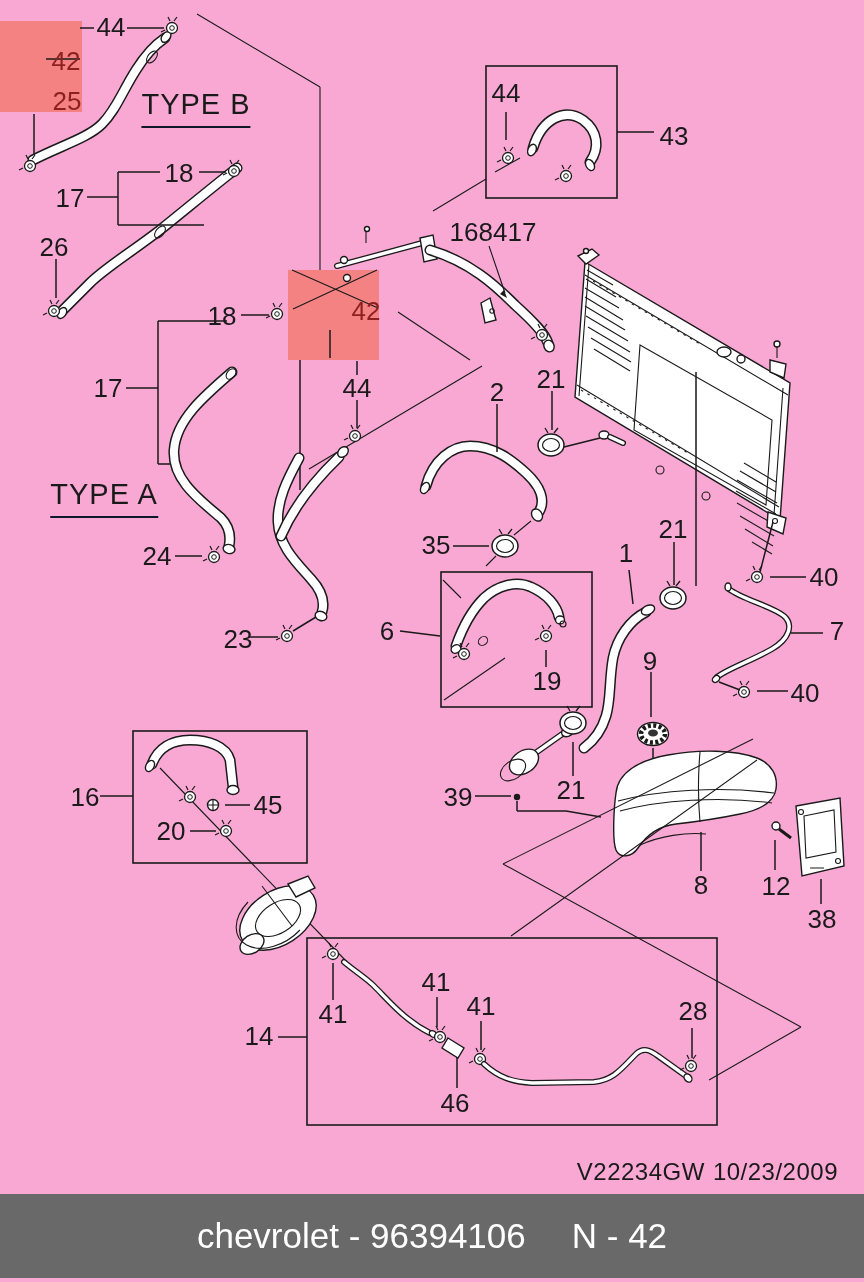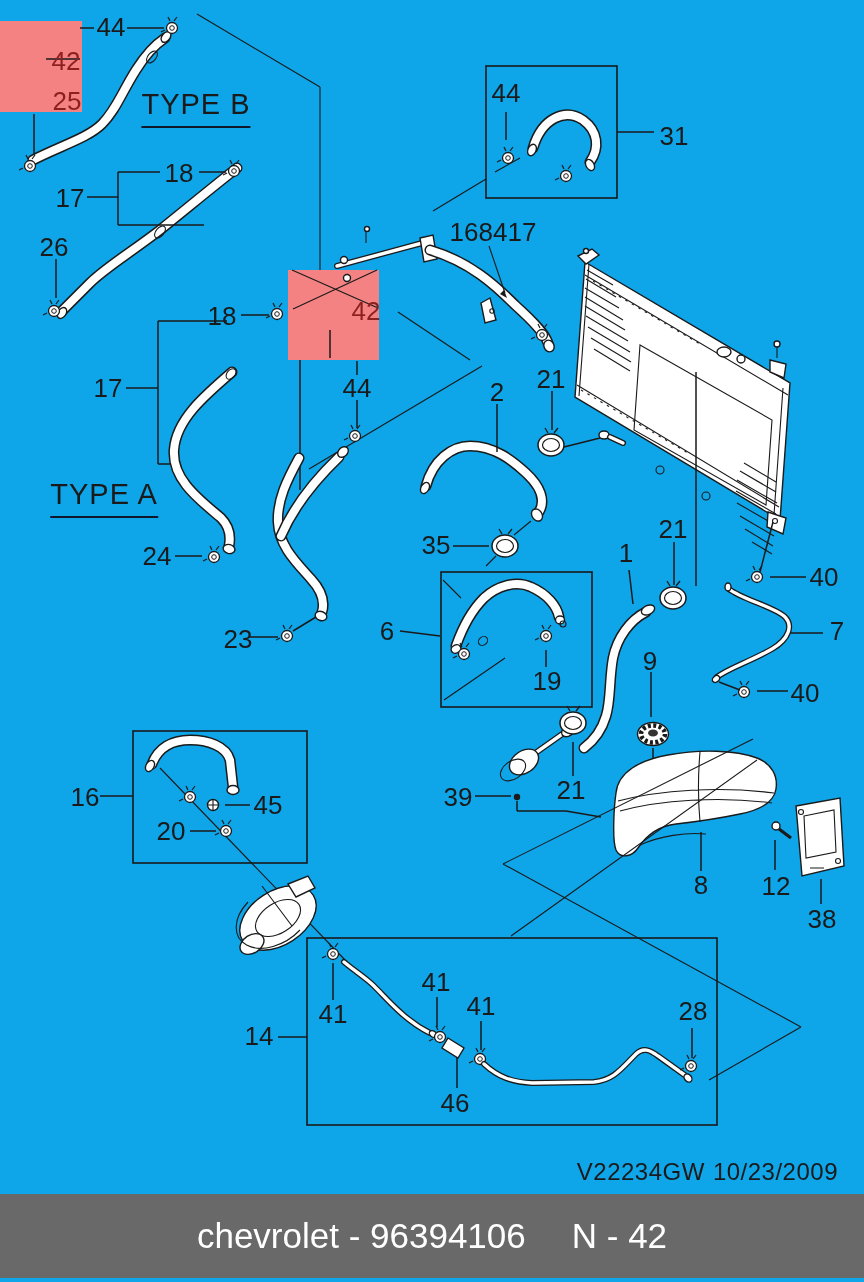--- a/index.html
+++ b/index.html
@@ -1,16 +1,16 @@
 <!DOCTYPE html>
 <html><head>
 <meta charset="utf-8">
 <style>
   html,body{margin:0;padding:0;background:#fff;}
-  .page{position:relative;width:864px;height:1282px;background:#0ea5e9;overflow:hidden;
+  .page{position:relative;width:864px;height:1282px;background:#f9a8d4;overflow:hidden;
         font-family:"Liberation Sans", sans-serif;color:#1a1a1a;}
   .art{position:absolute;left:0;top:0;}
   .co{position:absolute;transform:translate(-50%,-50%);font-size:26px;line-height:1;
       color:#1a1a1a;white-space:nowrap;}
   .hl-co{color:#8c1f1f;margin-left:36px;}
   .type-label{position:absolute;transform:translate(-50%,-50%);font-size:29px;line-height:1;
       padding-bottom:7px;border-bottom:2px solid #0f172a;white-space:nowrap;letter-spacing:1px;}
   .doc-ref{position:absolute;right:26px;top:1158px;font-size:24px;letter-spacing:0.5px;
       display:flex;gap:8px;white-space:nowrap;}
   .footer{position:absolute;left:0;top:1194px;width:864px;height:84px;background:#696969;
@@ -289,21 +289,21 @@
 </svg>
 
 <div class="co" style="left:111px;top:27px">44</div>
 <div class="co hl-co" style="left:30px;top:61px">42</div>
 <div class="co hl-co" style="left:31px;top:101px">25</div>
 <div class="type-label" style="left:196px;top:109px">TYPE B</div>
 <div class="co" style="left:179px;top:173px">18</div>
 <div class="co" style="left:70px;top:198px">17</div>
 <div class="co" style="left:54px;top:247px">26</div>
 <div class="co" style="left:506px;top:93px">44</div>
-<div class="co" style="left:674px;top:136px">31</div>
+<div class="co" style="left:674px;top:136px">43</div>
 <div class="co" style="left:493px;top:232px">168417</div>
 <div class="co hl-co" style="left:330px;top:311px">42</div>
 <div class="co" style="left:222px;top:316px">18</div>
 <div class="co" style="left:108px;top:388px">17</div>
 <div class="co" style="left:357px;top:388px">44</div>
 <div class="co" style="left:497px;top:392px">2</div>
 <div class="co" style="left:551px;top:379px">21</div>
 <div class="type-label" style="left:104px;top:499px">TYPE A</div>
 <div class="co" style="left:157px;top:556px">24</div>
 <div class="co" style="left:436px;top:545px">35</div>

